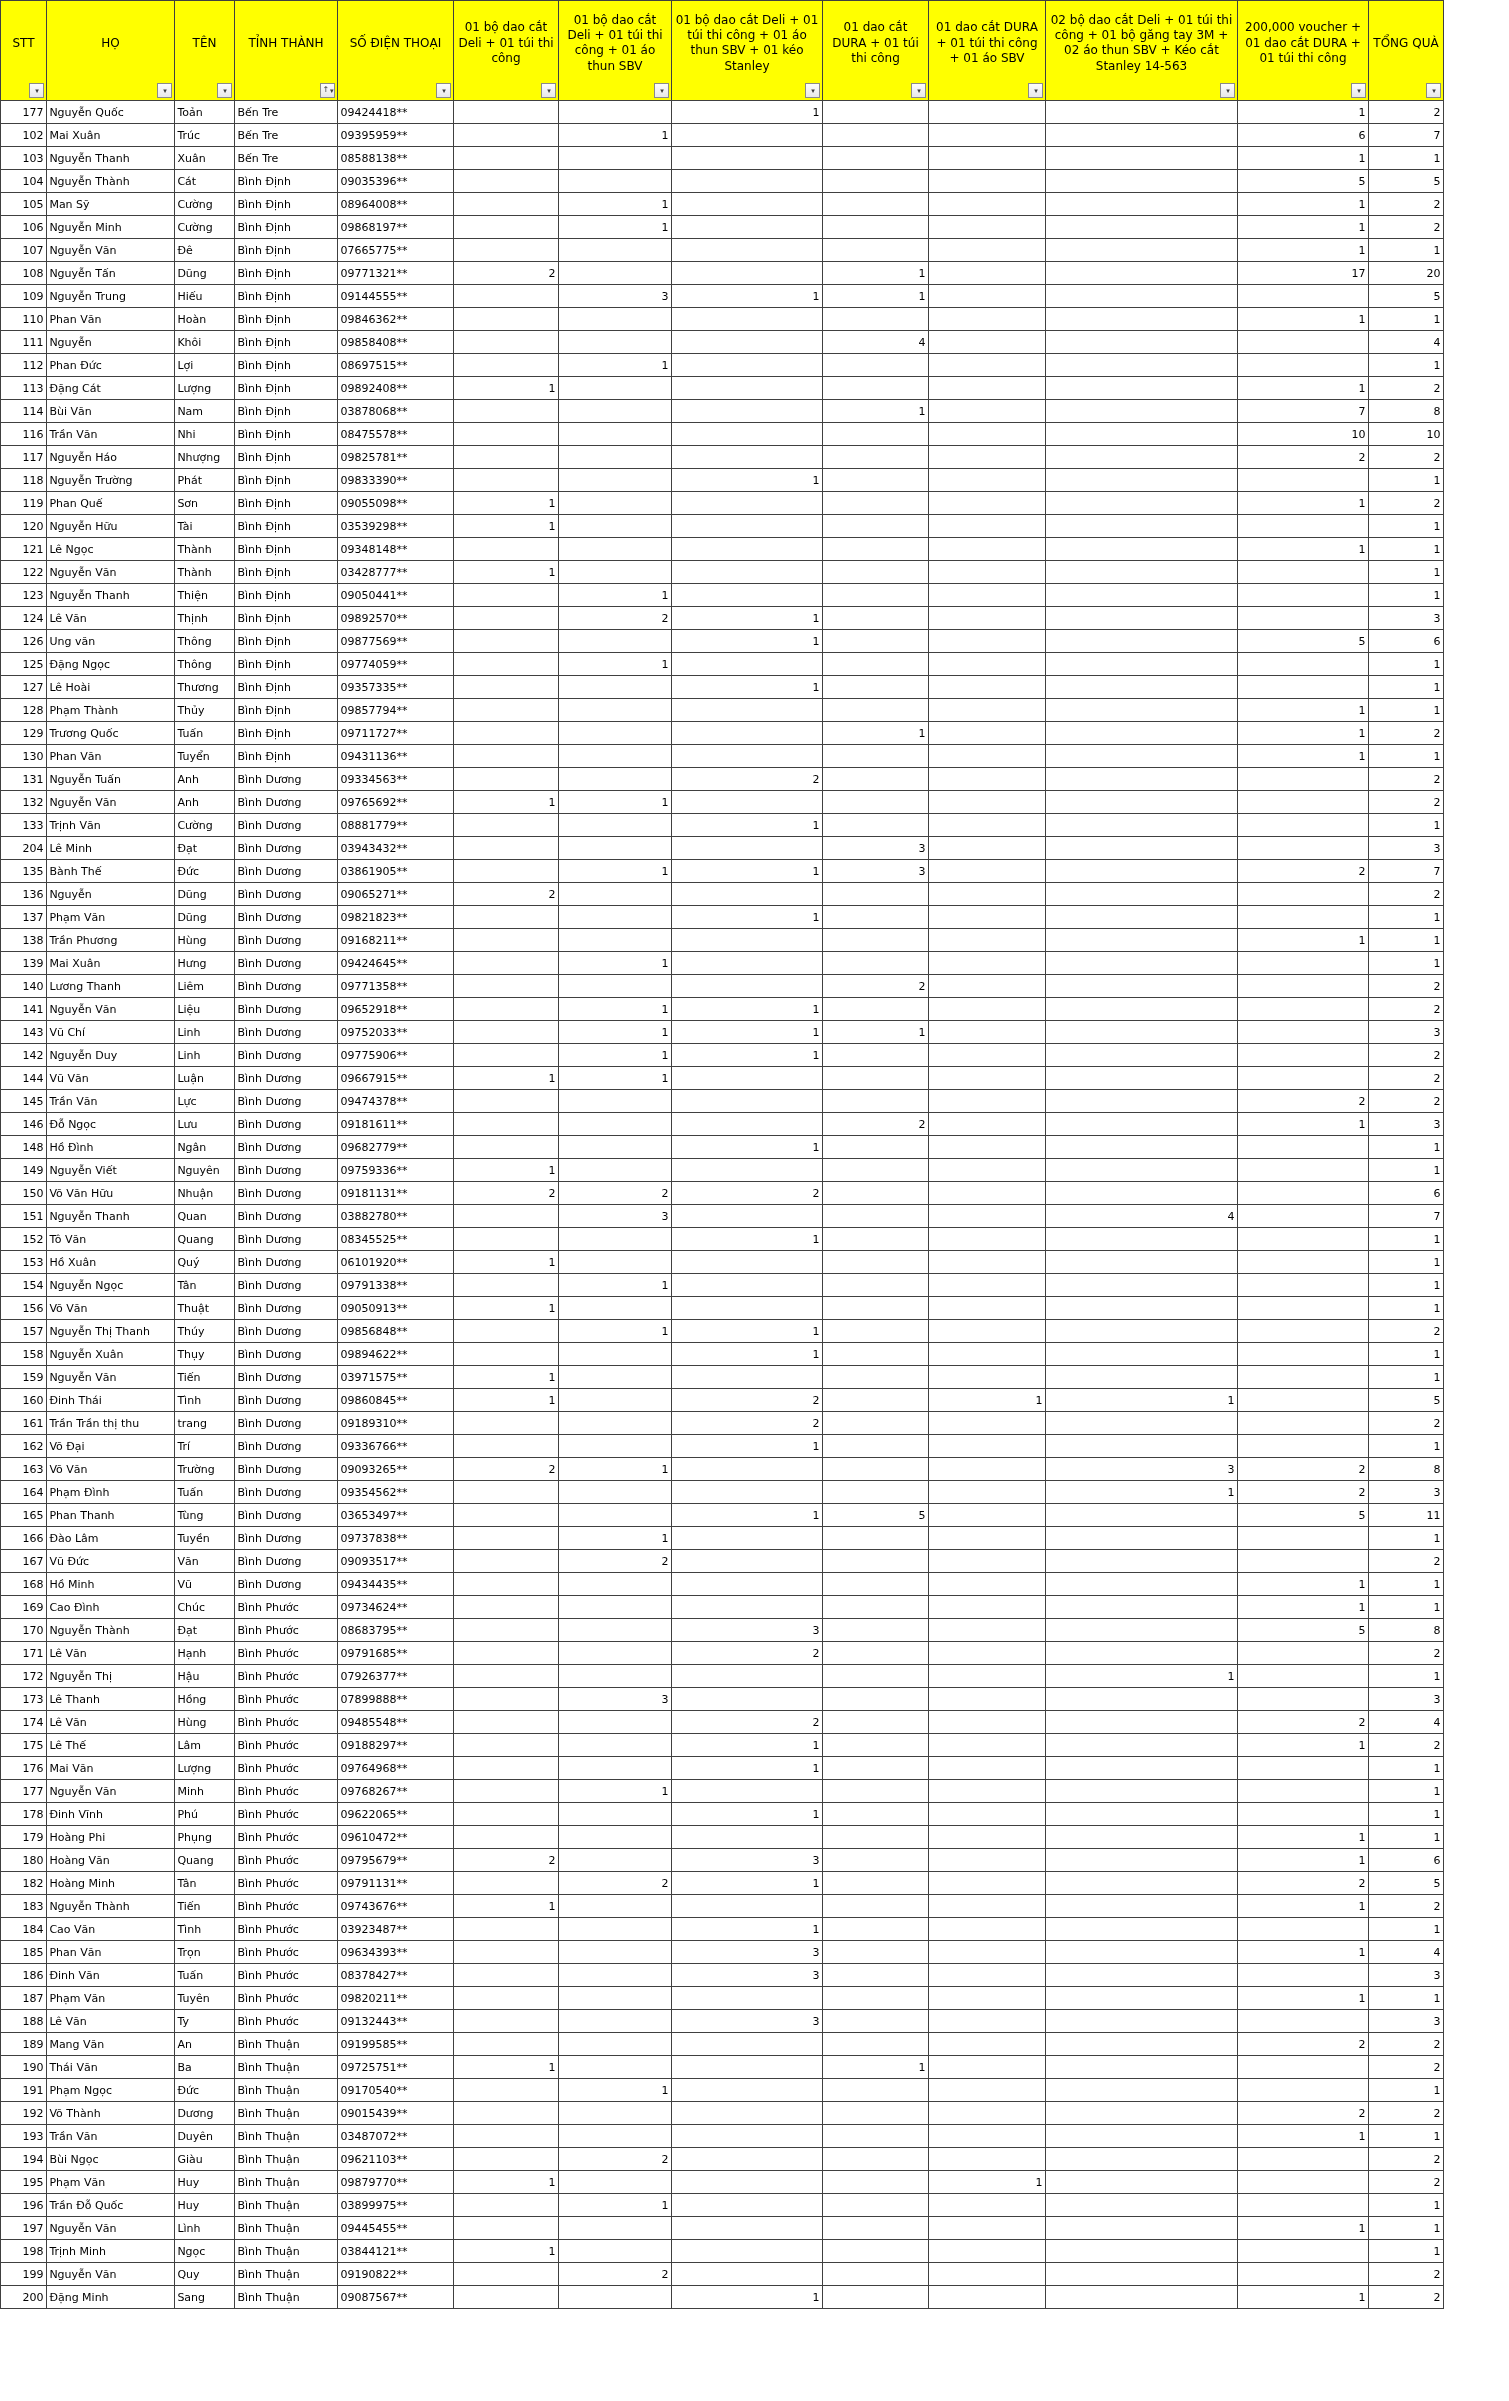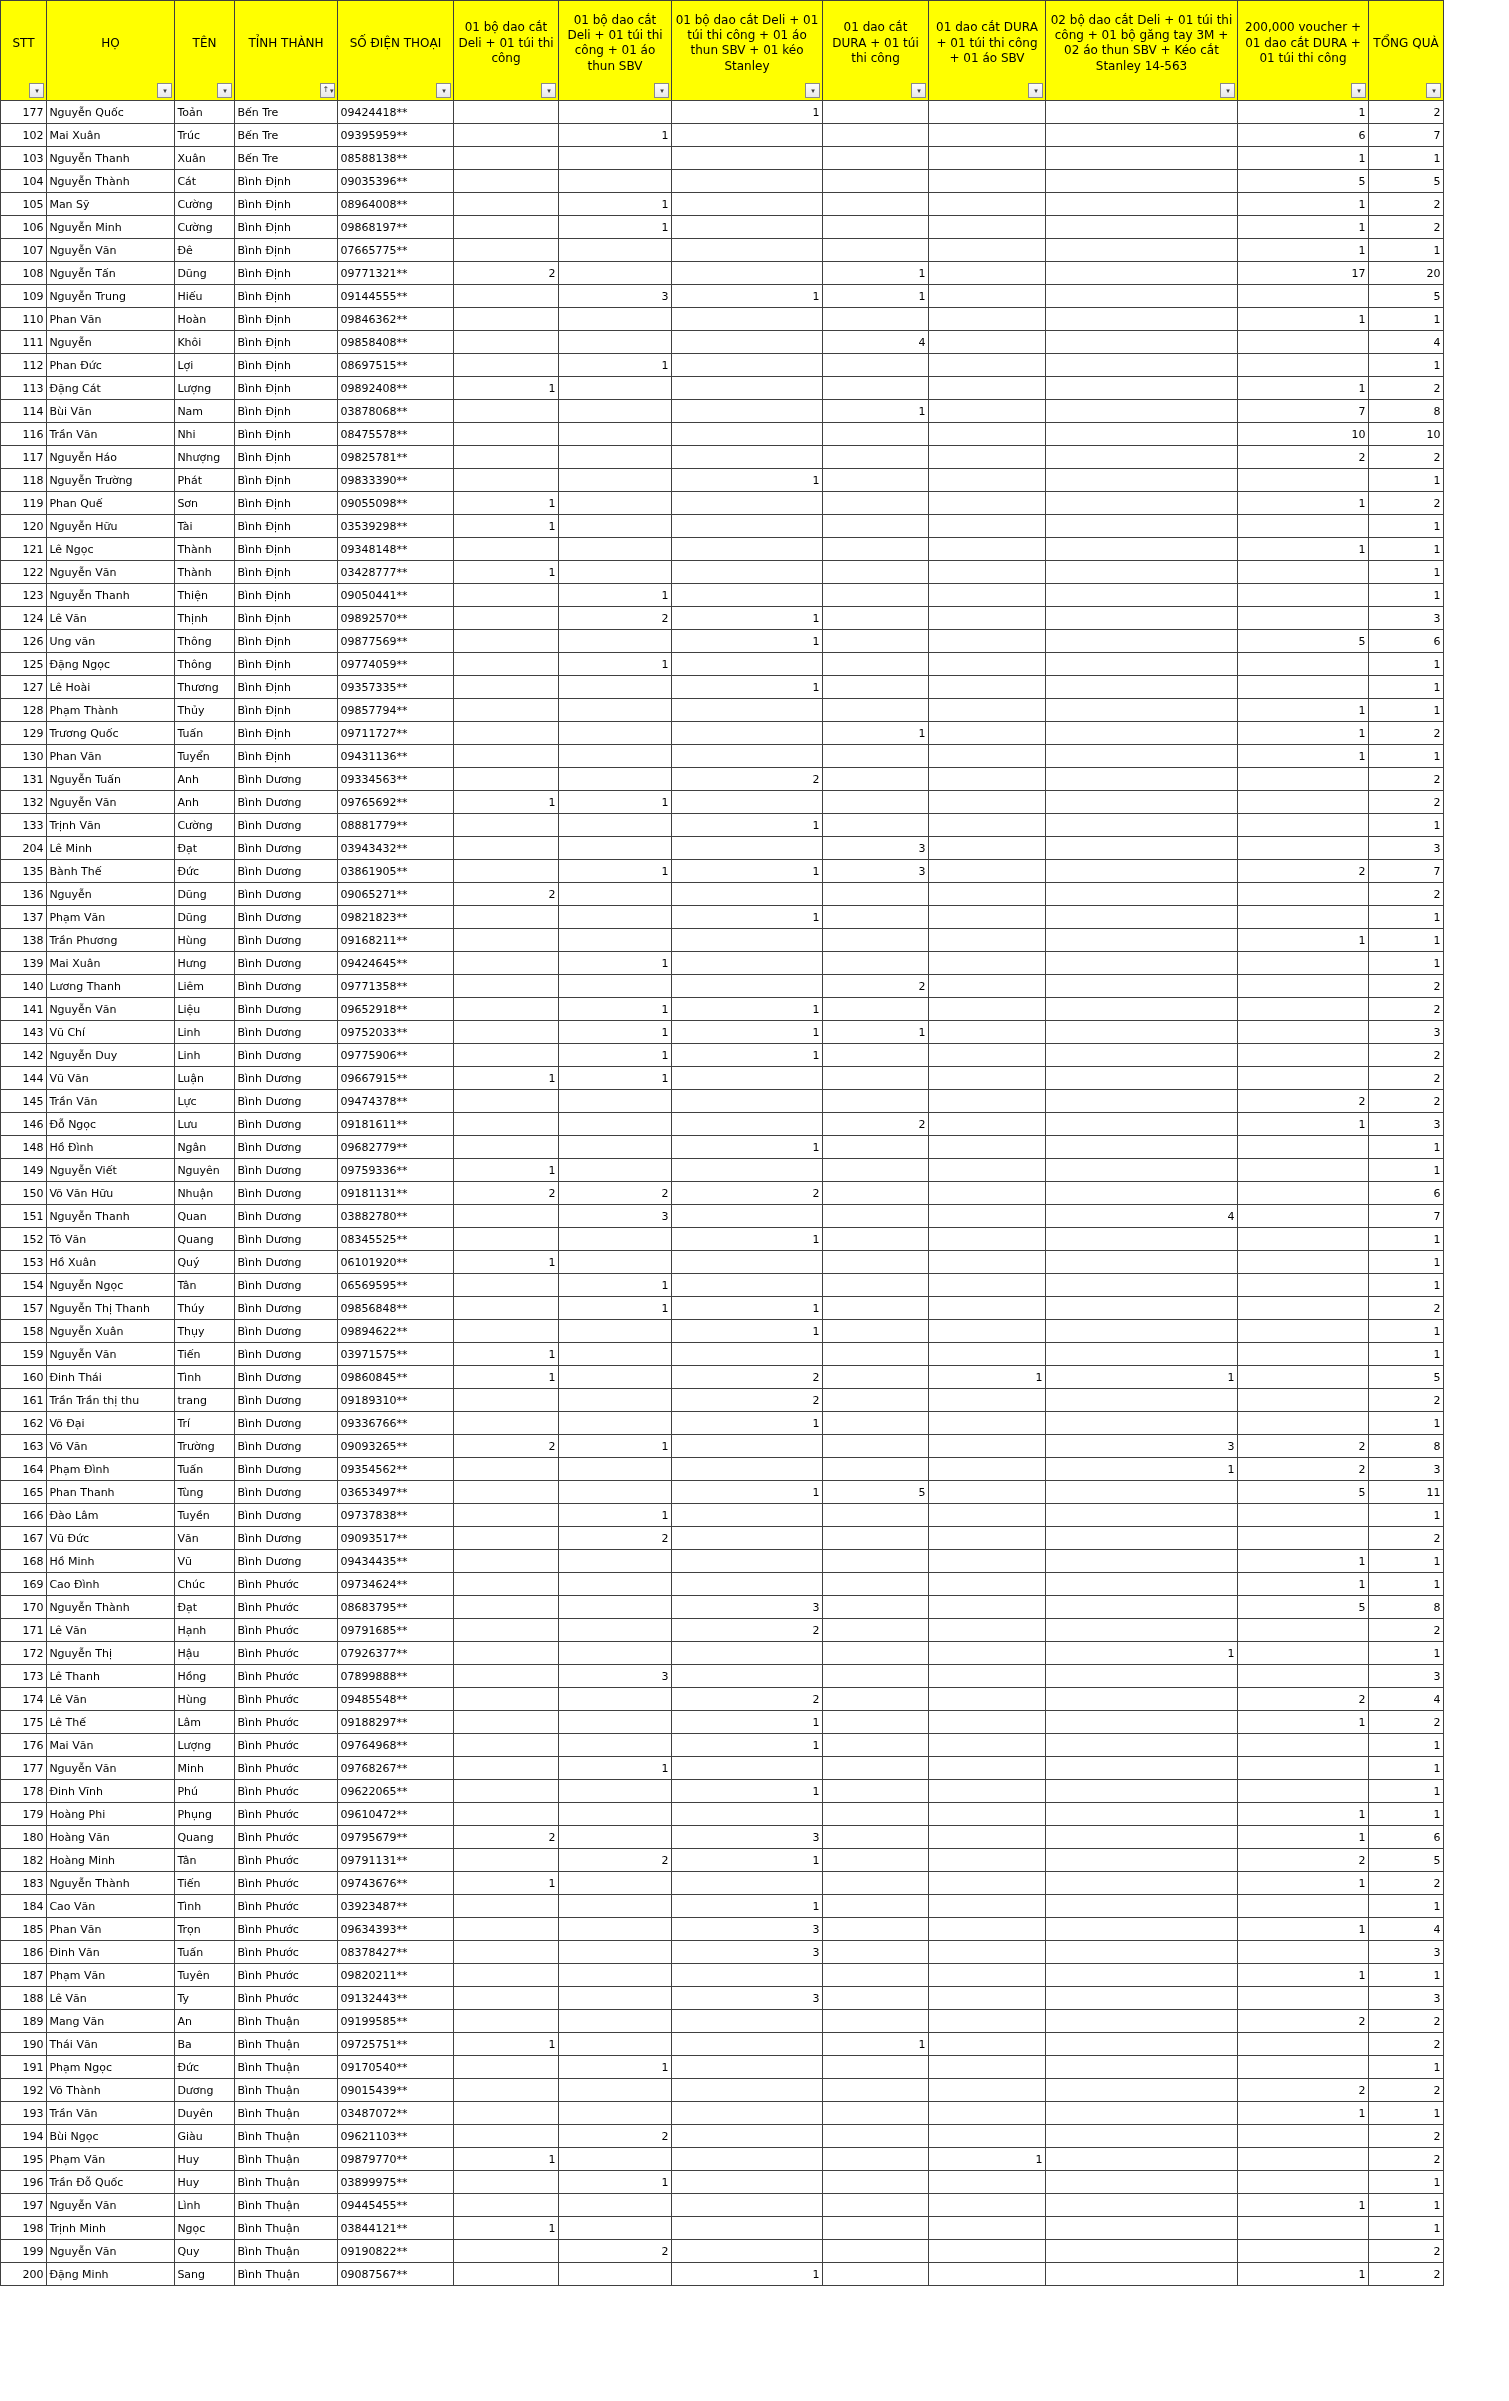--- a/index.html
+++ b/index.html
@@ -908,23 +908,38 @@
           <td class="ar"></td>
           <td class="ar"></td>
           <td class="ar"></td>
           <td class="ar">1</td>
         </tr>
         <tr>
           <td class="ar">154</td>
           <td class="al">Nguyễn Ngọc</td>
           <td class="al">Tân</td>
           <td class="al">Bình Dương</td>
-          <td class="al">06569595**</td>
-          <td class="ar"></td>
-          <td class="ar">1</td>
+          <td class="al">09791338**</td>
+          <td class="ar"></td>
+          <td class="ar">1</td>
+          <td class="ar"></td>
+          <td class="ar"></td>
+          <td class="ar"></td>
+          <td class="ar"></td>
+          <td class="ar"></td>
+          <td class="ar">1</td>
+        </tr>
+        <tr>
+          <td class="ar">156</td>
+          <td class="al">Võ Văn</td>
+          <td class="al">Thuật</td>
+          <td class="al">Bình Dương</td>
+          <td class="al">09050913**</td>
+          <td class="ar">1</td>
+          <td class="ar"></td>
           <td class="ar"></td>
           <td class="ar"></td>
           <td class="ar"></td>
           <td class="ar"></td>
           <td class="ar"></td>
           <td class="ar">1</td>
         </tr>
         <tr>
           <td class="ar">157</td>
           <td class="al">Nguyễn Thị Thanh</td>

